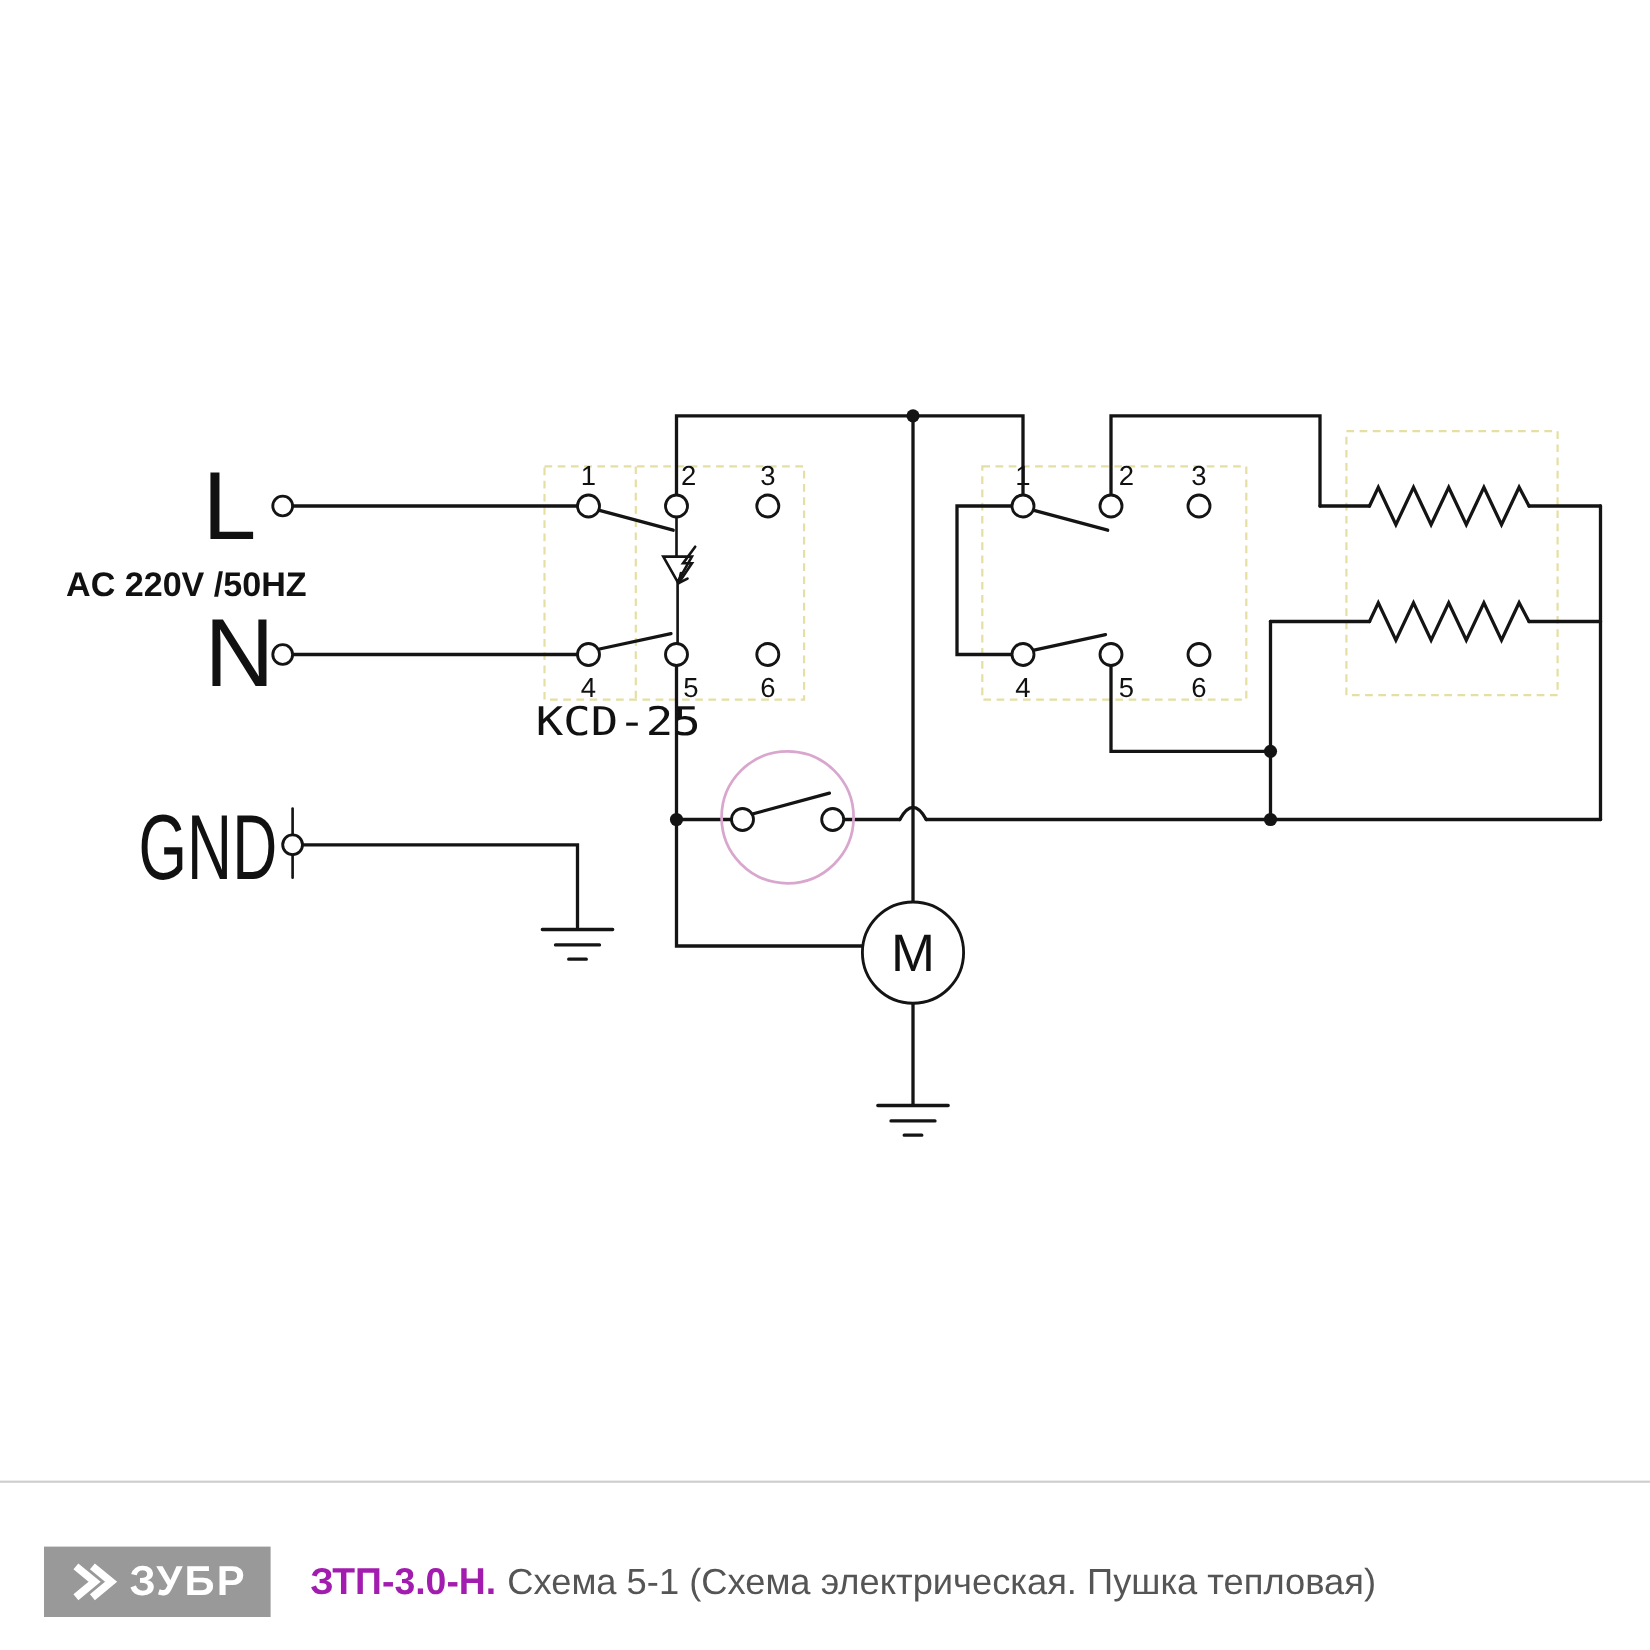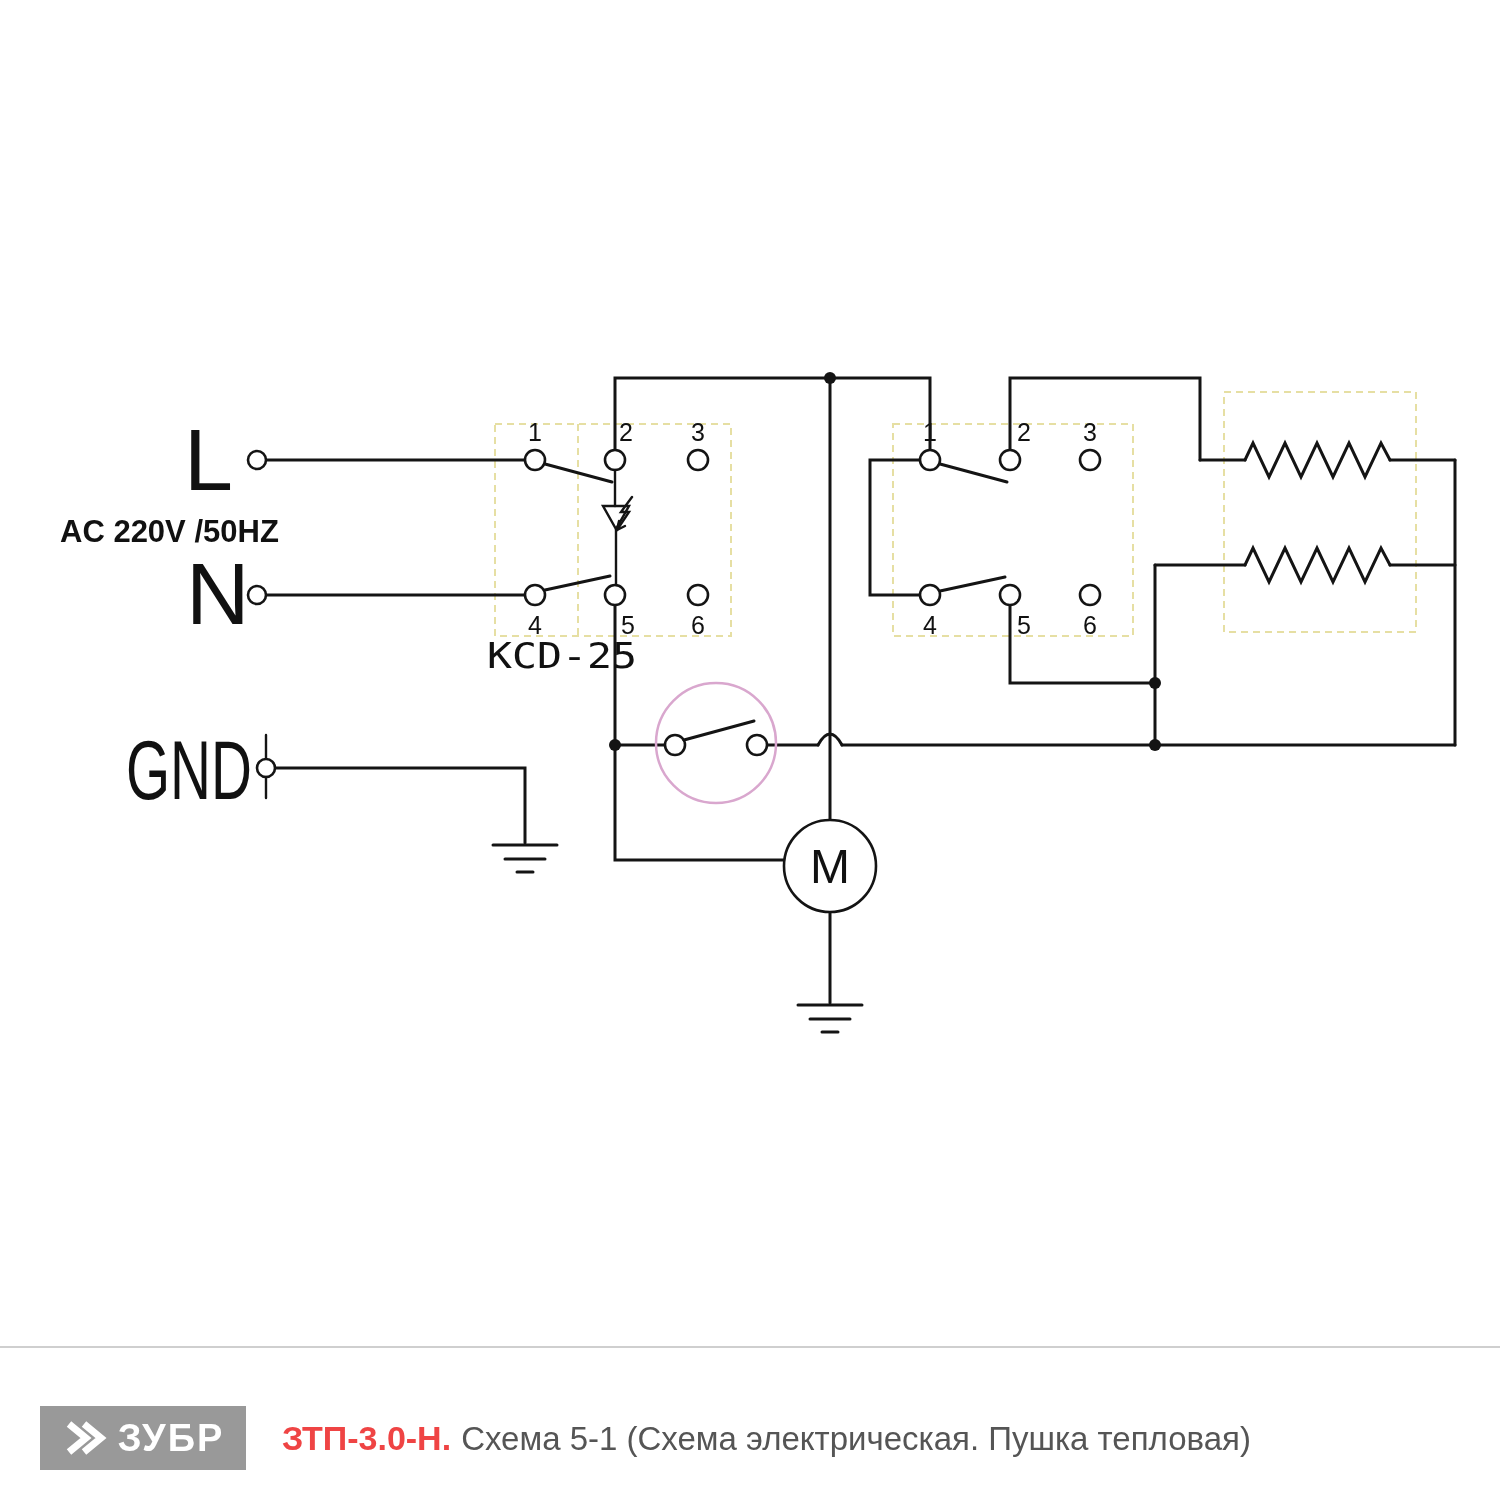--- a/index.html
+++ b/index.html
@@ -14,21 +14,21 @@
   .lbl{fill:#111111;font-family:"Liberation Sans",sans-serif}
   .mono{font-family:"DejaVu Sans Mono",monospace}
   .highlight{stroke:#d9a7ce;stroke-width:2.5;fill:none}
   .num{fill:#111111;font-size:25px;text-anchor:middle;font-family:"Liberation Sans",sans-serif}
 
   .divider{position:absolute;left:0;top:1346px;width:1500px;height:2px;background:#cfcfcf}
   .footer{position:absolute;left:40px;top:1406px;display:flex;align-items:center;gap:36px}
   .logo{width:206px;height:64px;background:#999999;display:flex;align-items:center;justify-content:center;gap:10px}
   .logo-text{color:#ffffff;font-weight:bold;font-size:38px;letter-spacing:2px}
   .caption{font-size:33px;color:#555555;white-space:nowrap}
-  .model{font-weight:bold;color:#ef4444;font-size:34px;margin-right:10px}
+  .model{font-weight:bold;color:#a21caf;font-size:34px;margin-right:10px}
 </style>
 </head>
 <body>
 
 <svg class="schematic" width="1500" height="1500" viewBox="0 0 1500 1500" xmlns="http://www.w3.org/2000/svg">
 
   <g>
     <rect class="dash" x="495" y="424" width="236" height="212"></rect>
     <line class="dash" x1="578" y1="424" x2="578" y2="636"></line>
     <rect class="dash" x="893" y="424" width="240" height="212"></rect>

